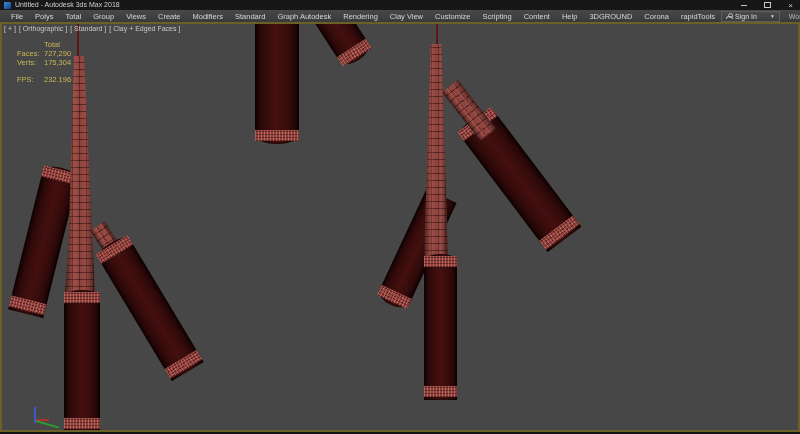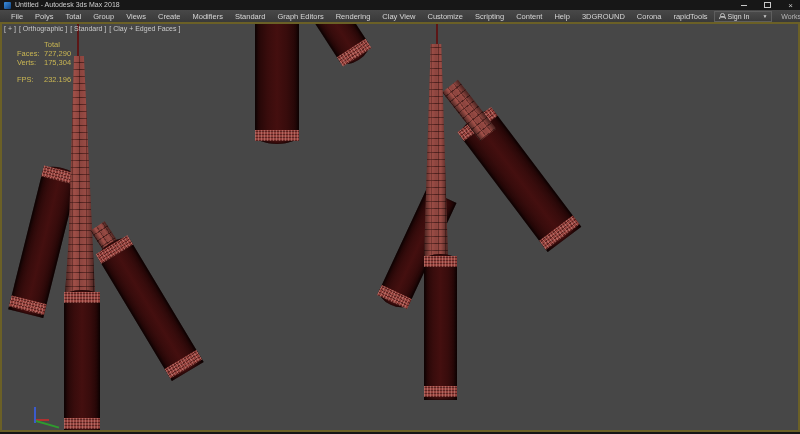--- a/index.html
+++ b/index.html
@@ -66,21 +66,21 @@
 <div class="menubar">
   <span id="menu-items" style="display:flex;">
       <span class="menu-item">File</span>
       <span class="menu-item">Polys</span>
       <span class="menu-item">Total</span>
       <span class="menu-item">Group</span>
       <span class="menu-item">Views</span>
       <span class="menu-item">Create</span>
       <span class="menu-item">Modifiers</span>
       <span class="menu-item">Standard</span>
-      <span class="menu-item">Graph Editors</span>
+      <span class="menu-item">Graph Autodesk</span>
       <span class="menu-item">Rendering</span>
       <span class="menu-item">Clay View</span>
       <span class="menu-item">Customize</span>
       <span class="menu-item">Scripting</span>
       <span class="menu-item">Content</span>
       <span class="menu-item">Help</span>
       <span class="menu-item">3DGROUND</span>
       <span class="menu-item">Corona</span>
       <span class="menu-item">rapidTools</span>
     </span>

